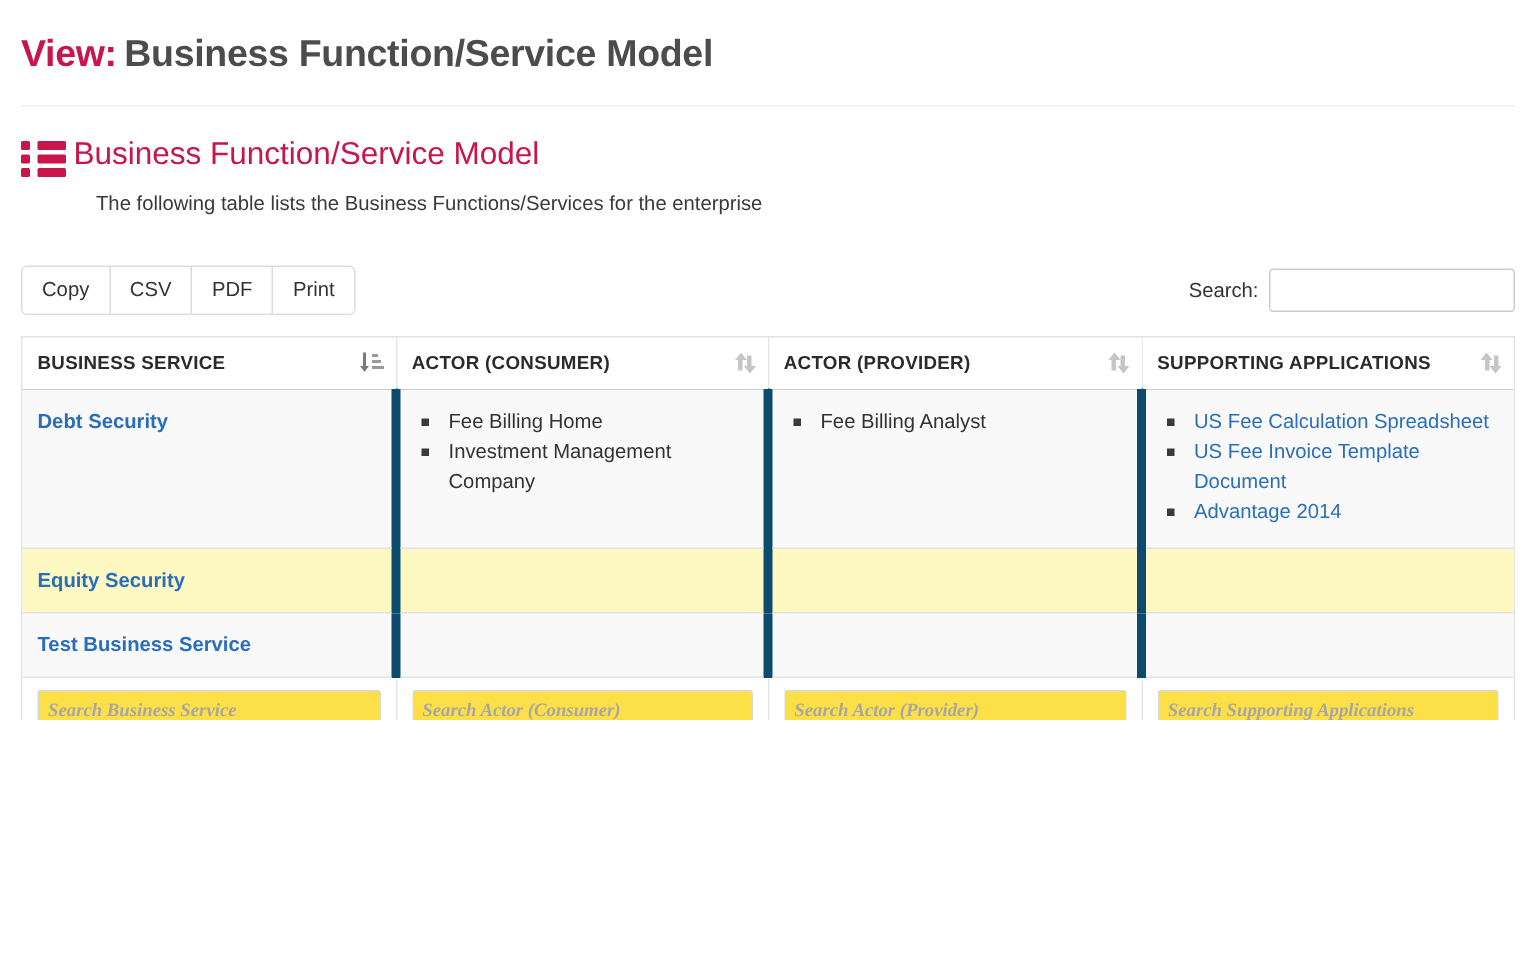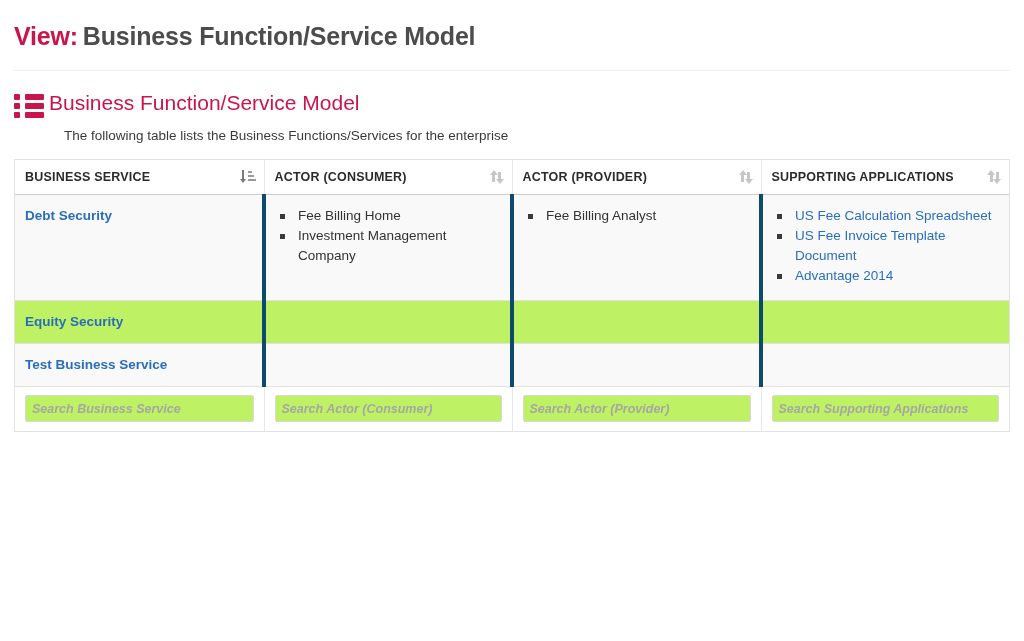--- a/index.html
+++ b/index.html
@@ -234,30 +234,30 @@
     left: 8px;
     height: 2px;
     background: #9a9a9a;
   }
   .sort-icon.asc .b1 { top: 1px;  width: 4px; }
   .sort-icon.asc .b2 { top: 5px;  width: 6px; }
   .sort-icon.asc .b3 { top: 9px;  width: 8px; }
 
   table.dt tbody td {
     vertical-align: top;
-    border-right: 4px solid #0c4a6e;
+    border-right: 6px solid #0c4a6e;
     border-bottom: 1px solid #e2e2e2;
     padding: 11px 10px 11px 10px;
     font-size: 13.5px;
     line-height: 20px;
     color: #333333;
   }
   table.dt tbody td:last-child { border-right: 0; }
   table.dt tbody tr.odd td { background: #f9f9f9; }
-  table.dt tbody tr.even td { background: #bef264; }
+  table.dt tbody tr.even td { background: #fef9c3; }
 
   .svc-link {
     color: #2a6ebb;
     font-weight: bold;
     font-size: 13.5px;
     text-decoration: none;
     cursor: pointer;
   }
   .cell-list {
     list-style: none;
@@ -292,24 +292,24 @@
     border-bottom: 1px solid #e2e2e2;
     padding: 8px 10px 9px 10px;
   }
   table.dt tfoot td:last-child { border-right: 0; }
   .col-filter {
     width: 100%;
     height: 27px;
     border: 1px solid #d8d8d8;
     border-radius: 2px;
     padding: 2px 6px;
-    font-family: Liberation Sans, sans-serif;
+    font-family: Liberation Serif, serif;
     font-size: 12.5px;
     color: #555555;
-    background: #bef264;
+    background: #fde047;
     outline: none;
   }
   .col-filter::placeholder {
     color: #a6a6a6;
     font-style: italic;
     font-weight: bold;
     font-size: 12.5px;
   }
 </style>
 </head>
@@ -331,20 +331,32 @@
         <span class="bullet r2"></span>
           <span class="bar r2"></span>
         <span class="bullet r3"></span>
           <span class="bar r3"></span>
       </span>
       <span class="section-title">Business Function/Service Model</span>
     </div>
     <div class="section-subtitle">The following table lists the Business Functions/Services for the enterprise</div>
   </div>
 
+  <div class="toolbar">
+    <div class="btn-group">
+      <button class="btn">Copy</button>
+      <button class="btn">CSV</button>
+      <button class="btn">PDF</button>
+      <button class="btn">Print</button>
+    </div>
+    <div class="search-wrap">
+      <label>Search:</label>
+      <input class="search-input" type="text" value="" style="">
+    </div>
+  </div>
 
   <div class="table-wrap">
     <table class="dt">
       <colgroup>
         <col class="c1">
           <col class="c2">
           <col class="c3">
           <col class="c4">
       </colgroup>
       <thead>

